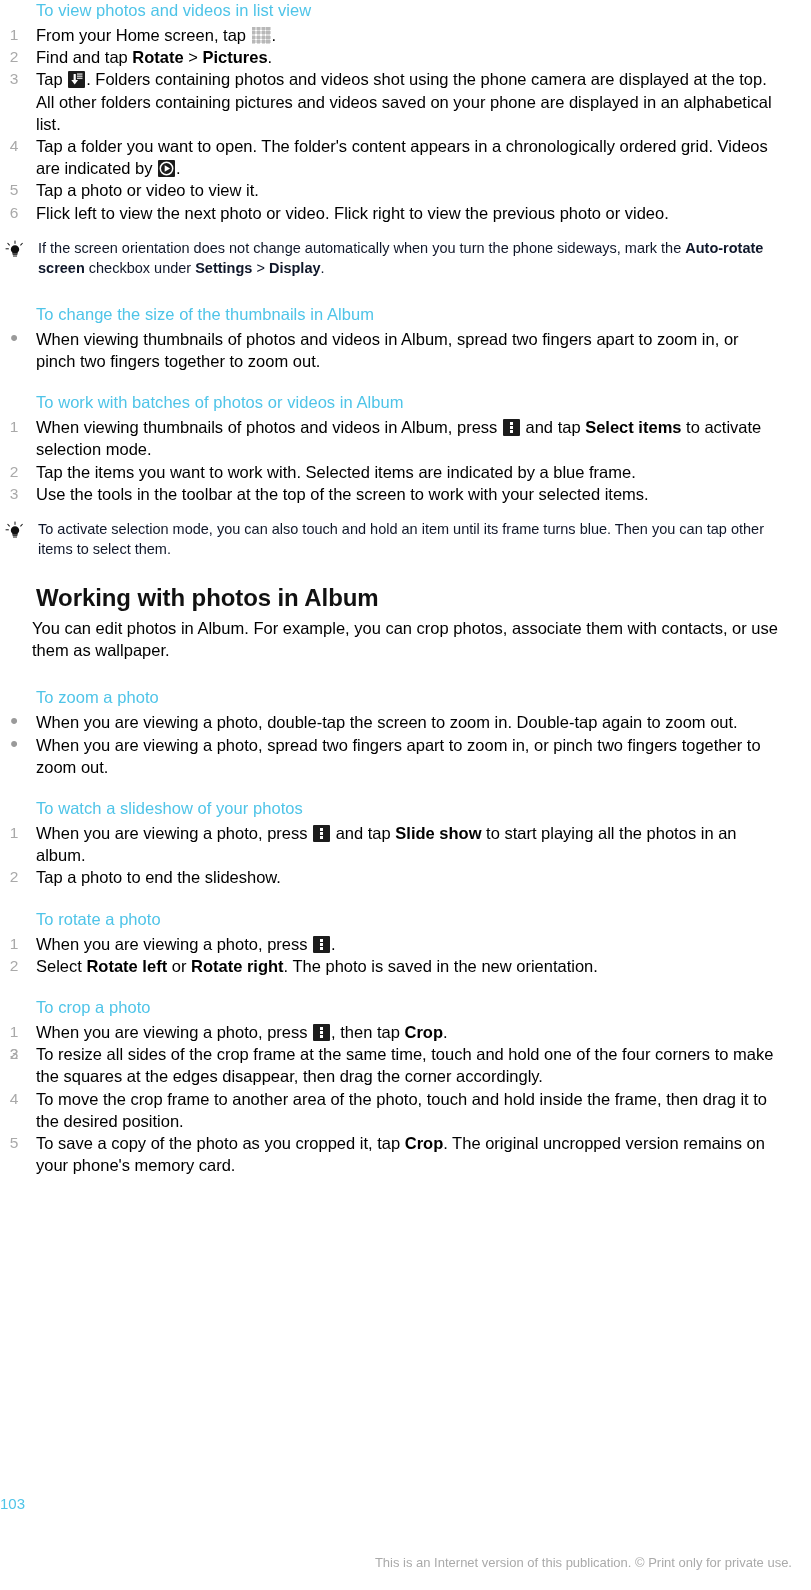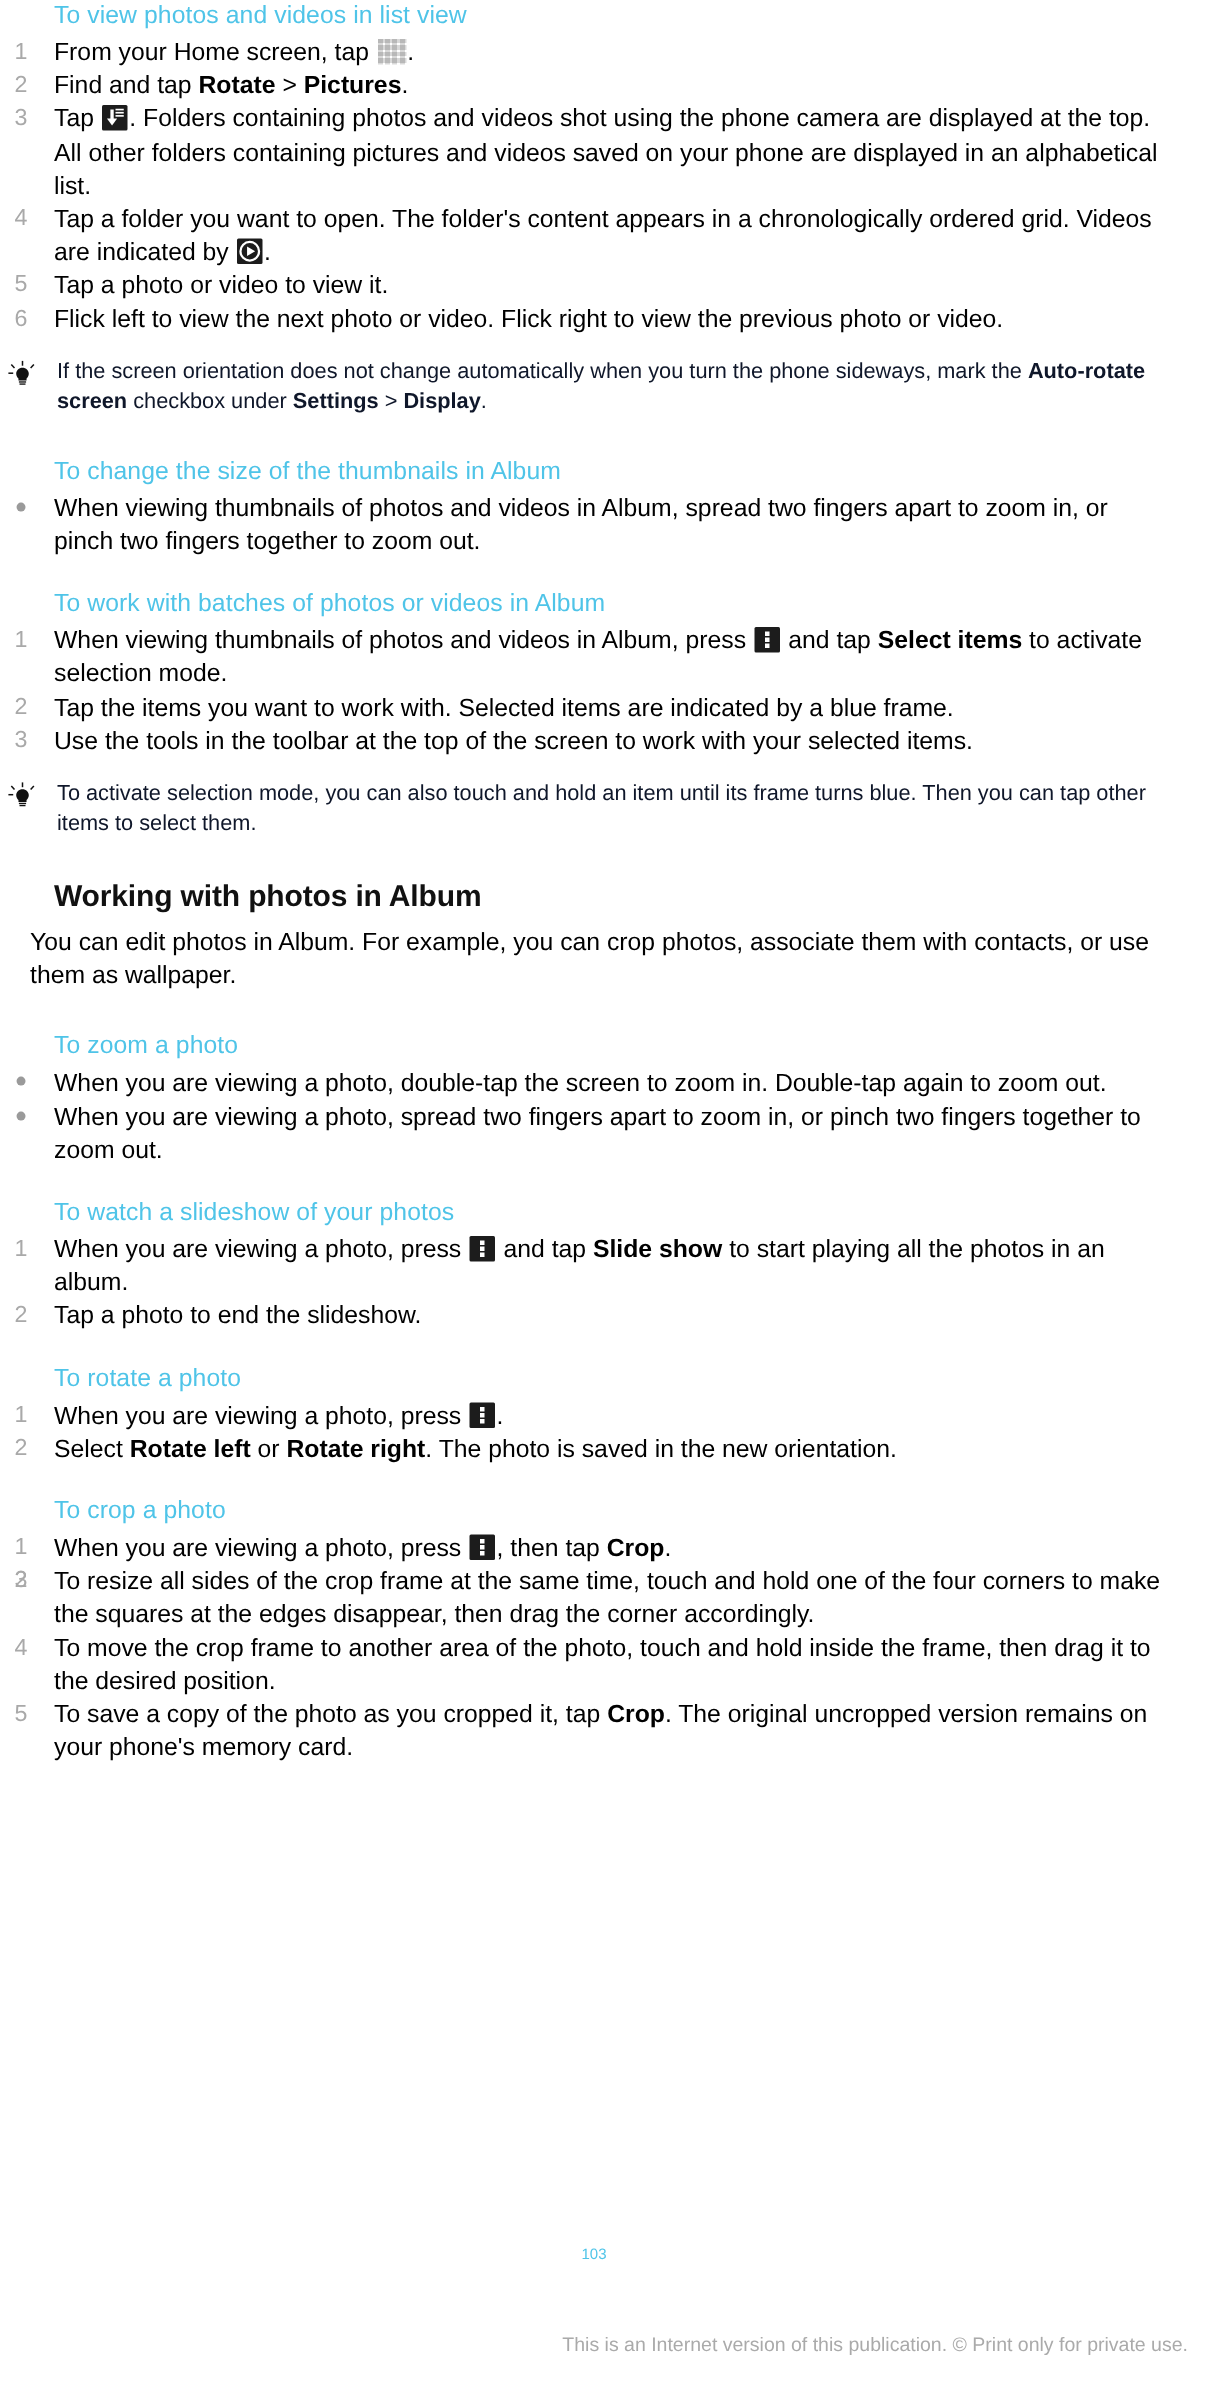--- a/index.html
+++ b/index.html
@@ -31,35 +31,35 @@
   h3.sub-heading {
     font-size: 16.5px;
     line-height: 21px;
     font-weight: normal;
     color: #4FC4E8;
     margin: 0 0 3px 0;
     padding-left: 36px;
     letter-spacing: 0.05px;
   }
   h2.section-heading {
-    font-size: 20px;
+    font-size: 24px;
     line-height: 26px;
     font-weight: bold;
     color: #111111;
     margin: 0 0 6px 0;
     padding-left: 36px;
     letter-spacing: -0.1px;
   }
 
   
   p.body-text {
     font-size: 16.5px;
     line-height: 22.2px;
     margin: 0 0 6px 0;
-    padding-left: 20px;
+    padding-left: 32px;
     color: #000;
   }
 
   
   ol.steps, ul.bullets {
     list-style: none;
     margin: 0;
     padding: 0;
   }
   ol.steps li, ul.bullets li {
@@ -154,23 +154,22 @@
   
   .icn-folder svg { display: block; }
   .icn-play svg { display: block; }
 
   
   .page-number {
     position: absolute;
     left: 0;
     right: 0;
     top: 1494px;
-    text-align: center;
     color: #4FC4E8;
-    font-size: 10px;
+    font-size: 15px;
     line-height: 20px;
   }
   .footer-note {
     position: absolute;
     left: 0;
     right: 0;
     top: 1554px;
     text-align: right;
     color: #aaaaaa;
     font-size: 13px;

